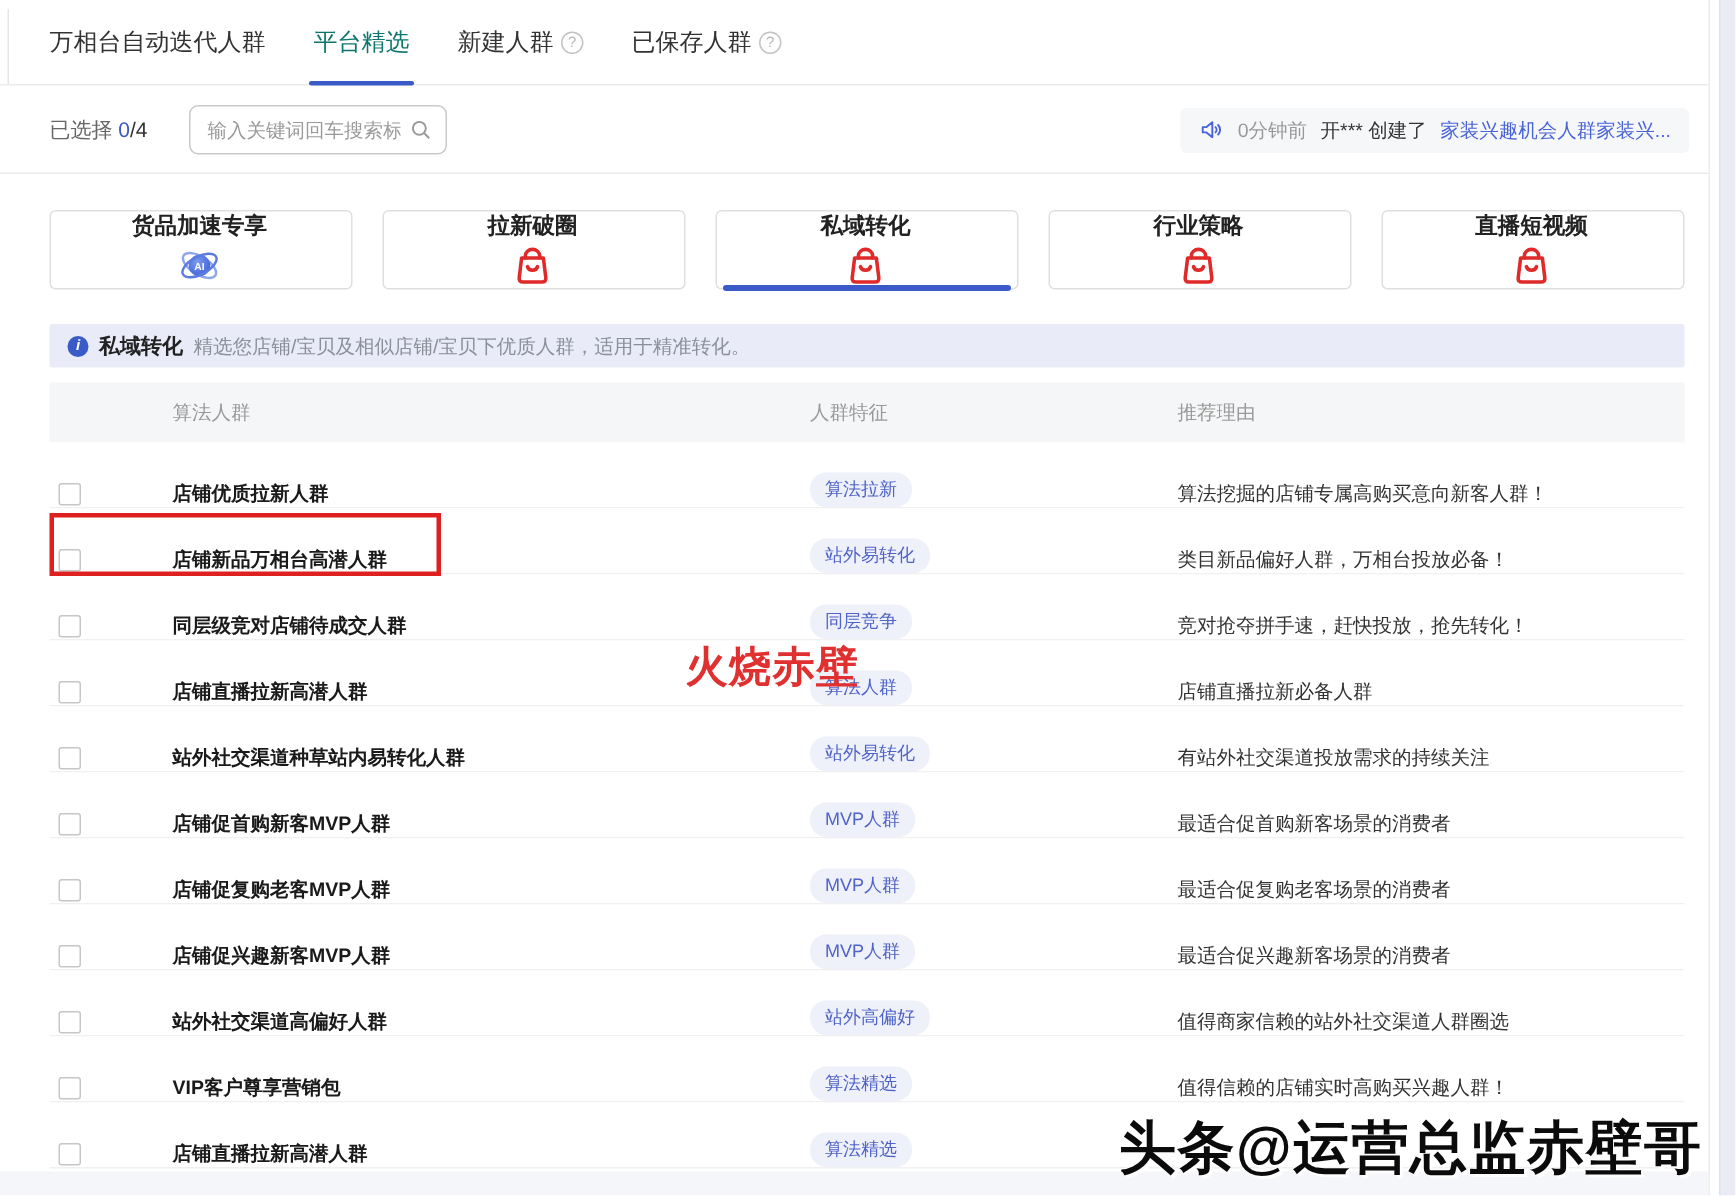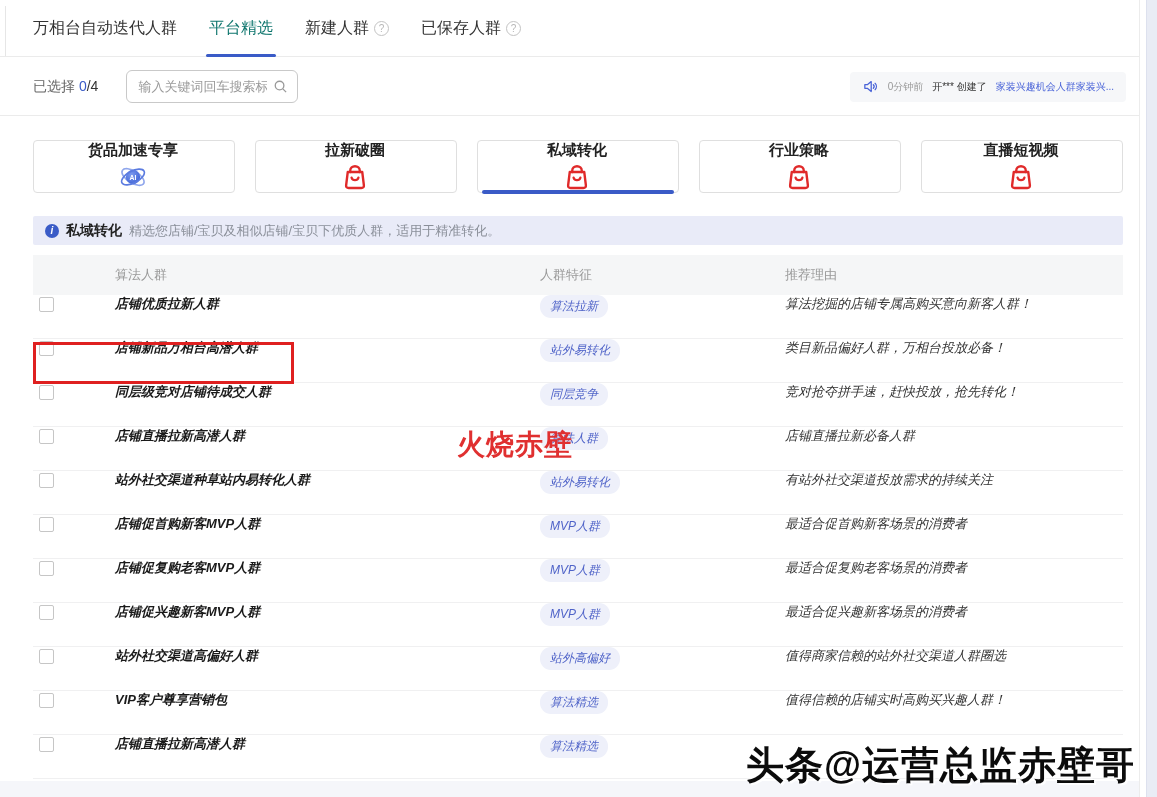--- a/index.html
+++ b/index.html
@@ -21,21 +21,21 @@
   .help-icon { width:15px; height:15px; border:1px solid #C3C3C3; border-radius:50%; color:#B8B8B8; font-size:10px; display:inline-flex; align-items:center; justify-content:center; }
 
   
   .filter-row { position:absolute; left:0; top:58px; width:1139px; height:58px; border-bottom:1px solid #EBEBEB; display:flex; align-items:center; padding:0 13px 0 33px; background:#fff; }
   .selected-count { font-size:14px; color:#666; white-space:nowrap; }
   .selected-count .num { color:#3A5BC7; }
   .selected-count .total { color:#333; }
   .search-box { margin-left:28px; width:172px; height:33px; border:1px solid #C9C9C9; border-radius:6px; display:flex; align-items:center; padding:0 9px 0 11px; gap:6px; background:#fff; }
   .search-box input { border:none; outline:none; flex:1; font-size:13px; color:#333; min-width:0; font-family:inherit; background:transparent; }
   .search-box input::placeholder { color:#9A9A9A; }
-  .notif { margin-left:auto; background:#F6F7F9; border-radius:4px; height:30px; display:flex; align-items:center; padding:0 12px; gap:9px; font-size:10px; white-space:nowrap; }
+  .notif { margin-left:auto; background:#F6F7F9; border-radius:4px; height:30px; display:flex; align-items:center; padding:0 12px; gap:9px; font-size:13px; white-space:nowrap; }
   .notif .time { color:#999; }
   .notif .actor { color:#333; }
   .notif .link { color:#4A64D8; cursor:pointer; }
 
   
   .cards-row { position:absolute; left:33px; top:140px; width:1090px; display:flex; gap:20px; }
   .card { position:relative; width:202px; height:53px; border:1px solid #DFDFDF; border-radius:4px; background:#fff; display:flex; align-items:center; justify-content:space-between; padding:0 18px 0 16px; cursor:pointer;flex-direction:column; }
   .card .label { font-size:15px; font-weight:bold; color:#222; }
   .card.selected::after { content:""; position:absolute; left:4px; right:4px; bottom:-2px; height:4px; background:#3A5BC7; border-radius:3px; }
   .icon-28 { width:30px; height:30px; flex:0 0 auto; }
@@ -46,21 +46,21 @@
   .banner .b-title { font-size:14px; font-weight:bold; color:#222; }
   .banner .b-desc { font-size:13px; color:#8A8F99; }
 
   
   .table { position:absolute; left:33px; top:255px; width:1090px; }
   .thead { height:40px; background:#F5F6F7; display:flex; align-items:center; font-size:13px; color:#999; }
   .col-name { width:507px; display:flex; align-items:center; padding-left:6px; }
   .col-tag  { width:245px; }
   .col-reason { flex:1; }
   .thead .col-name { padding-left:82px; }
-  .trow { height:44px; display:flex; align-items:flex-start; border-bottom:1px solid #F0F0F1; font-size:13px; position:relative; background:#fff;font-style:italic; }
+  .trow { height:44px; display:flex; align-items:flex-end; border-bottom:1px solid #F0F0F1; font-size:13px; position:relative; background:#fff; }
   .checkbox { width:15px; height:15px; border:1px solid #C6C6C6; border-radius:2px; background:#fff; flex:0 0 auto; cursor:pointer; }
   .row-name { margin-left:61px; font-weight:bold; color:#1a1a1a; }
   .tag-pill { display:inline-block; font-size:12px; color:#4F63C8; background:#EEF0FA; border-radius:11px; padding:3px 10px; }
   .reason-text { color:#333; }
   .trow.hl::before { content:""; position:absolute; left:0; top:3px; width:255px; height:36px; border:3px solid #DF2020; z-index:5; pointer-events:none; }
 
   
   .wm-red { position:absolute; left:457px; top:426px; font-size:28px; font-weight:bold; color:#E03030; z-index:9; letter-spacing:1px; font-family:"Liberation Serif","DejaVu Serif",serif; }
   .wm-black { position:absolute; right:22px; top:740px; font-size:38px; font-weight:bold; color:#0B0B0B; z-index:9; letter-spacing:1px; white-space:nowrap;
               text-shadow:2px 2px 0 rgba(255,255,255,.85), -1px -1px 0 rgba(255,255,255,.55); }

